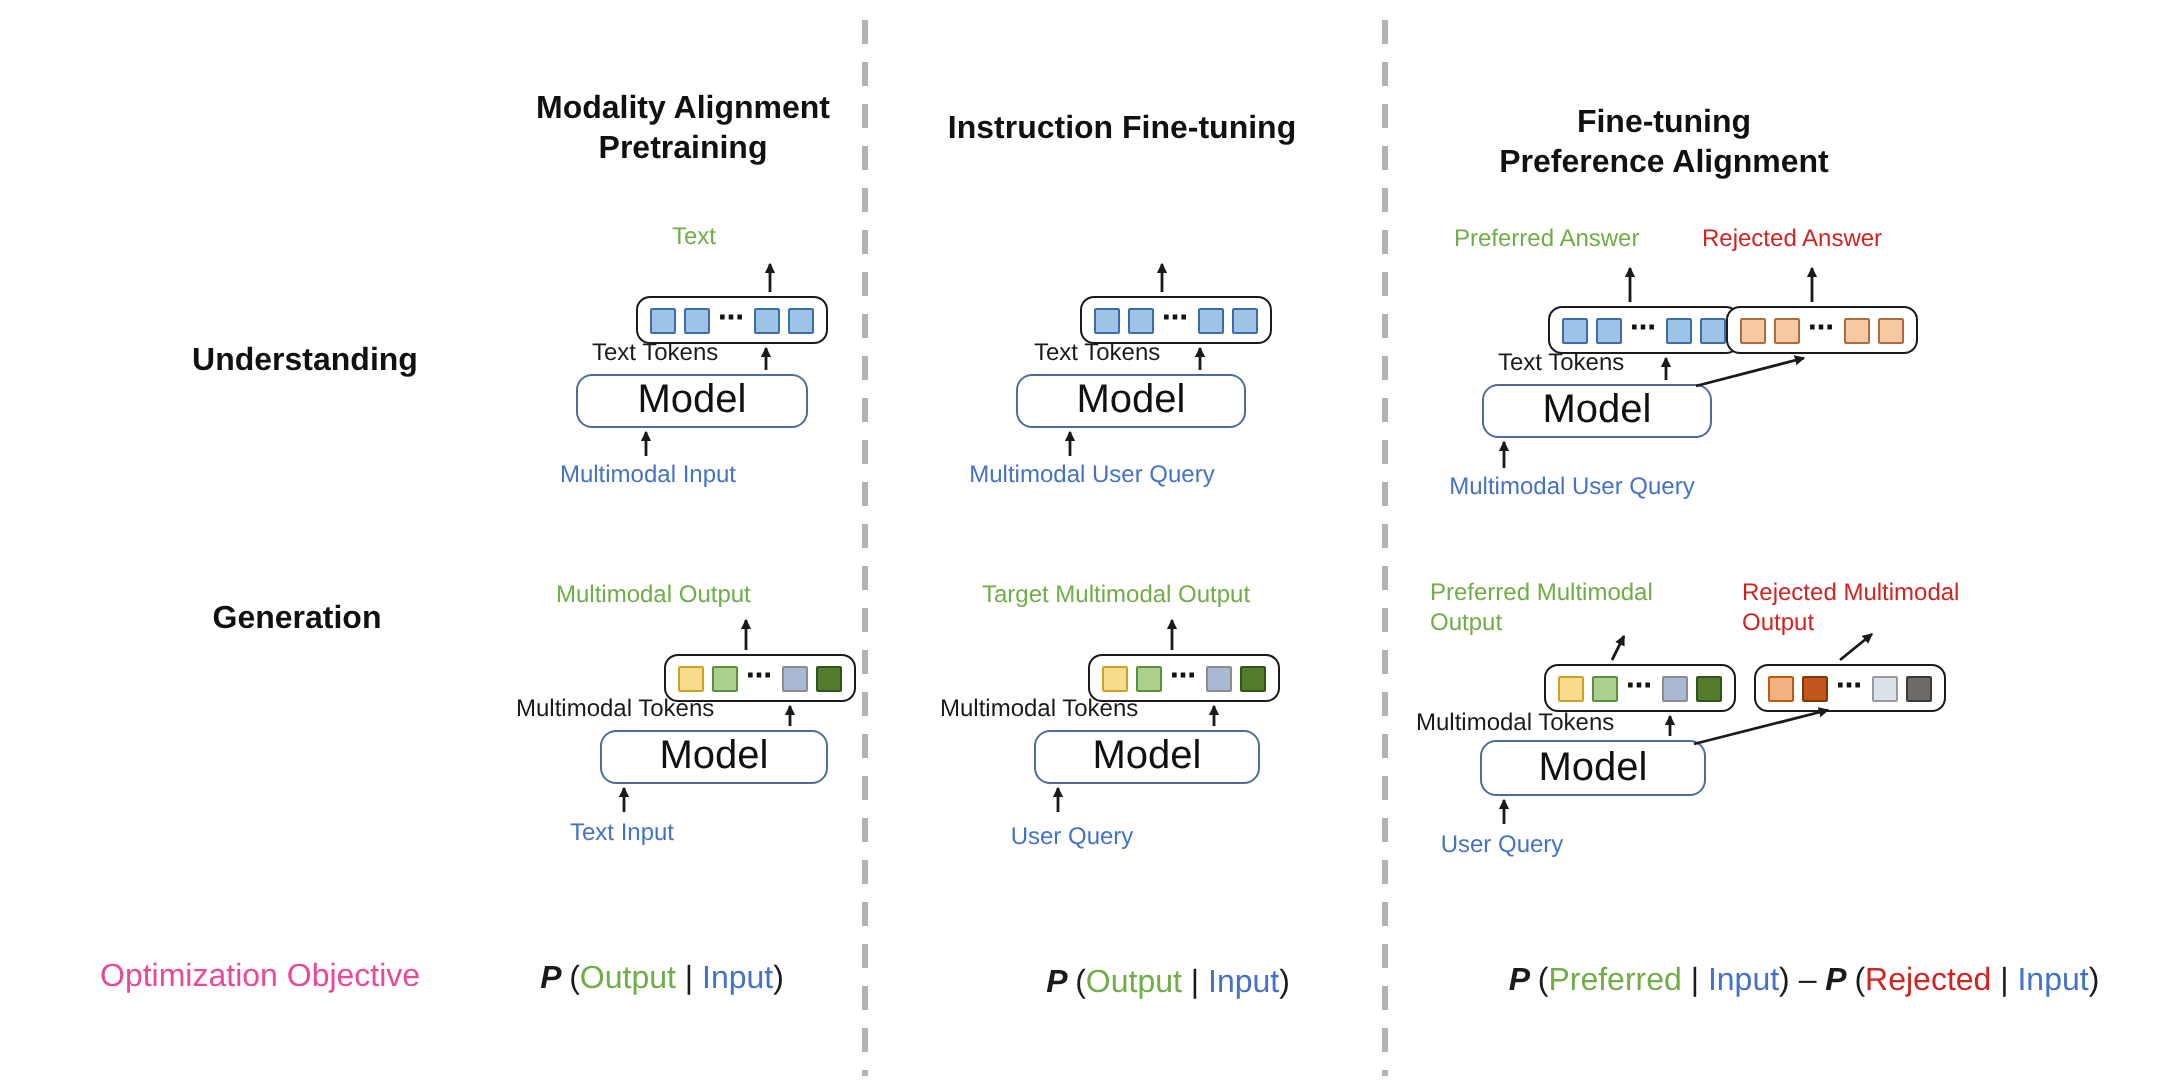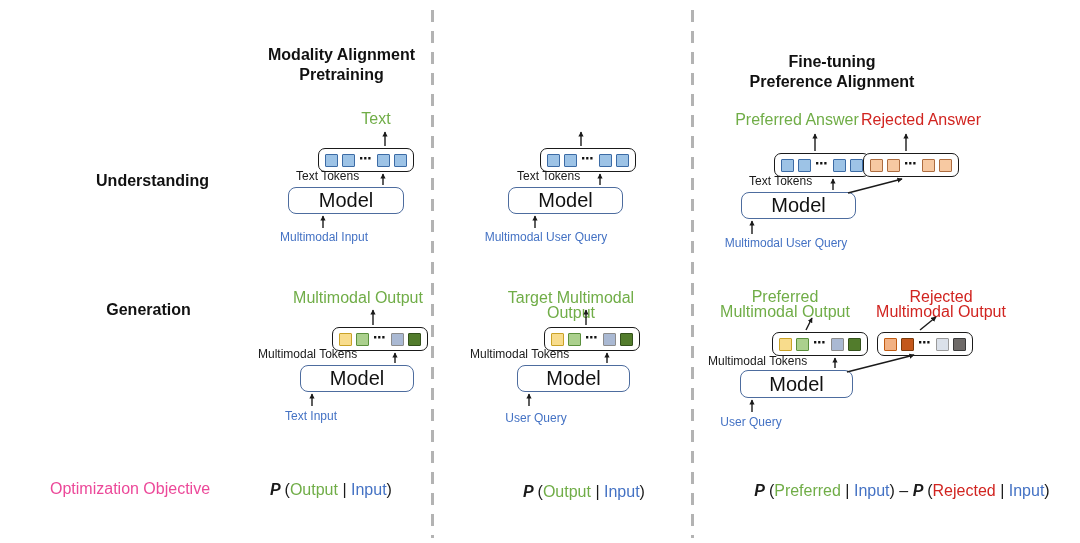--- a/index.html
+++ b/index.html
@@ -30,21 +30,21 @@
   }
   .token-box .sq{
     display:inline-block;box-sizing:border-box;width:13px;height:13px;
     border:1.6px solid;border-radius:1px;flex:0 0 auto;
   }
   .token-box .dots{
     font-size:13px;font-weight:bold;color:#111;line-height:10px;letter-spacing:0.5px;
     flex:0 0 auto;transform:translateY(-1px);
   }
   .small-label{position:absolute;font-size:12px;line-height:14px;color:#1a1a1a;white-space:nowrap;}
-  .out-label{position:absolute;font-size:16px;line-height:15px;text-align:center;color:var(--green);}
+  .out-label{position:absolute;font-size:12px;line-height:15px;color:var(--green);}
   .rej-label{color:var(--red);}
   .in-label{position:absolute;font-size:12px;line-height:14px;text-align:center;color:var(--blue);white-space:nowrap;}
   .objective-label{position:absolute;font-weight:normal;font-size:16px;color:#ec4899;white-space:nowrap;}
   .formula{position:absolute;font-size:16px;text-align:center;white-space:nowrap;color:#1a1a1a;padding-left:18px;}
   .seg-p{font-style:italic;font-weight:bold;color:#1a1a1a;}
   .seg-k{color:#1a1a1a;font-weight:500;}
   .seg-g{color:var(--green);font-weight:500;}
   .seg-b{color:var(--blue);font-weight:500;}
   .seg-r{color:var(--red);font-weight:500;}
   .arrows{position:absolute;left:0;top:0;pointer-events:none;}
@@ -54,20 +54,23 @@
 
 <div class="stage">
 
   <div class="divider" style="left:431px;"></div>
   <div class="divider" style="left:691px;"></div>
 
   <div class="col-header" style="left:244px;top:45px;width:195px;">
     <div>Modality Alignment</div>
     <div>Pretraining</div>
   </div>
+  <div class="col-header" style="left:461px;top:55px;width:200px;">
+    <div>Instruction Fine-tuning</div>
+  </div>
   <div class="col-header" style="left:732px;top:52px;width:200px;">
     <div>Fine-tuning</div>
     <div>Preference Alignment</div>
   </div>
 
   <div class="row-label" style="left:85px;top:172px;width:135px;">Understanding</div>
   <div class="row-label" style="left:81px;top:301px;width:135px;">Generation</div>
 
   <div class="out-label" style="left:336px;top:111px;width:80px;">Text</div>
   <div class="token-box" style="left:318px;top:148px;">

